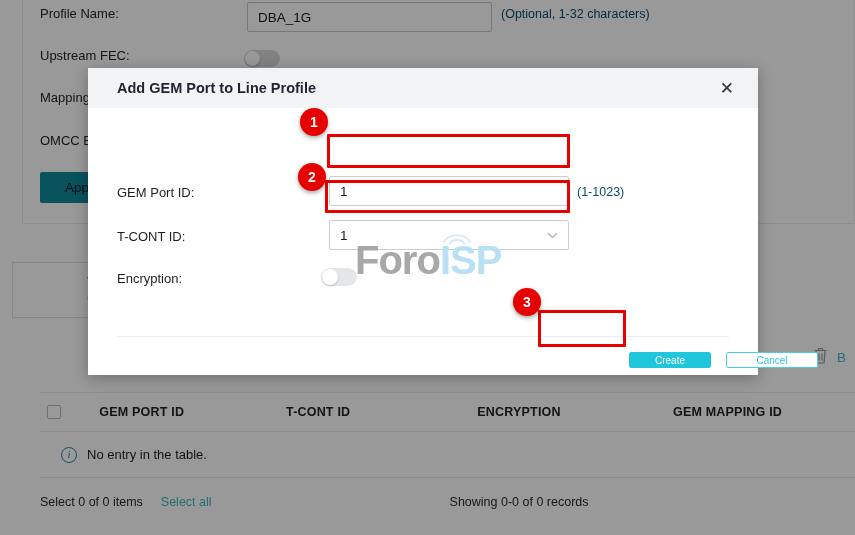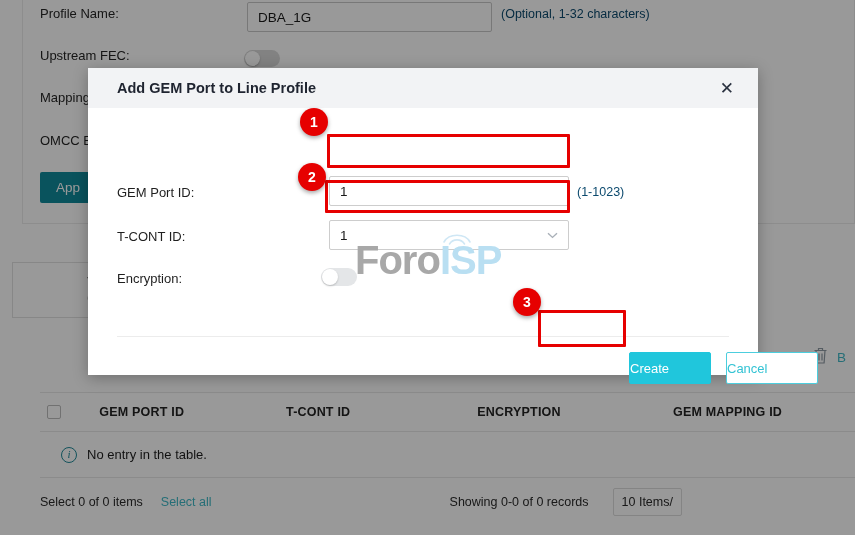--- a/index.html
+++ b/index.html
@@ -58,27 +58,27 @@
     position: absolute;
     width: 15px; height: 15px;
     border-radius: 50%;
     background: #fff;
     top: 1px; left: 1px;
     box-shadow: 0 1px 2px rgba(0,0,0,0.25);
   }
 
   .apply-btn {
     background: #0f8a9b;
-    color: #ffffff;
+    color: #0f172a;
     border: none;
     border-radius: 2px;
     font-size: 13.5px;
     height: 31px;
     padding: 8px 16px;
-    display: flex; align-items: center; justify-content: flex-start;
+    display: flex; align-items: center; justify-content: flex-end;
   }
 
   
   .tab-card {
     position: absolute;
     border: 1px solid #e2e2e2;
     background: #fff;
     display: flex; align-items: center;
   }
   .tab-label {
@@ -229,24 +229,24 @@
     box-shadow: 0 1px 2px rgba(0,0,0,0.2);
   }
 
   #modal-divider {
     position: absolute;
     left: 29px; right: 29px; top: 228px;
     height: 1px; background: #ececec;
   }
 
   .btn {
-    height: 32px;
-    border-radius: 2px;
-    font-size: 13px;
-    display: flex; align-items: center; justify-content: flex-start;
+    height: 16px;
+    border-radius: 2px;
+    font-size: 10px;
+    display: flex; align-items: center; justify-content: center;
     cursor: pointer;
   }
   #create-btn {
     width: 82px;
     background: #20c6dc;
     color: #ffffff;
     border: 1px solid #20c6dc;
   }
   #cancel-btn {
     width: 92px;
@@ -364,21 +364,20 @@
       <div class="th" style="width:200px;">GEM MAPPING ID</div>
     </div>
     <div class="empty-row">
       <span class="info-icon">i</span>
       <span class="empty-text">No entry in the table.</span>
     </div>
     <div class="tfoot">
       <span>Select 0 of 0 items</span>
       <span class="link" style="margin-left:18px;">Select all</span>
       <span style="margin-left:238px;">Showing 0-0 of 0 records</span>
-      <span class="pager-select" style="margin-left:24px;">10 Items/</span>
     </div>
   </div>
 </div>
 
 <div id="dim-overlay"></div>
 
 <div id="modal">
   <div id="modal-header">
     <span id="modal-title">Add GEM Port to Line Profile</span>
     <span id="modal-close">✕</span>

